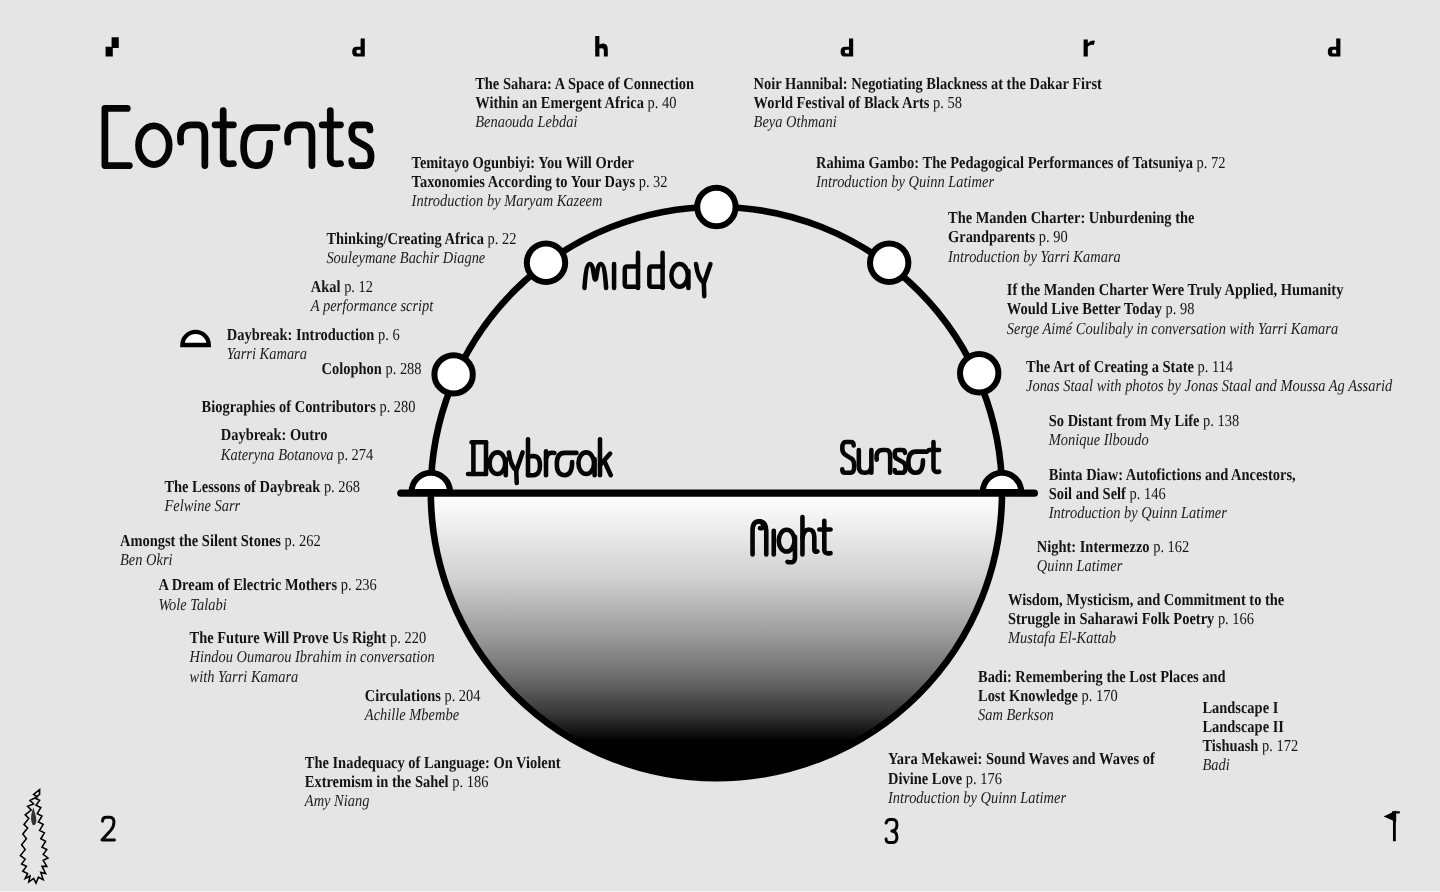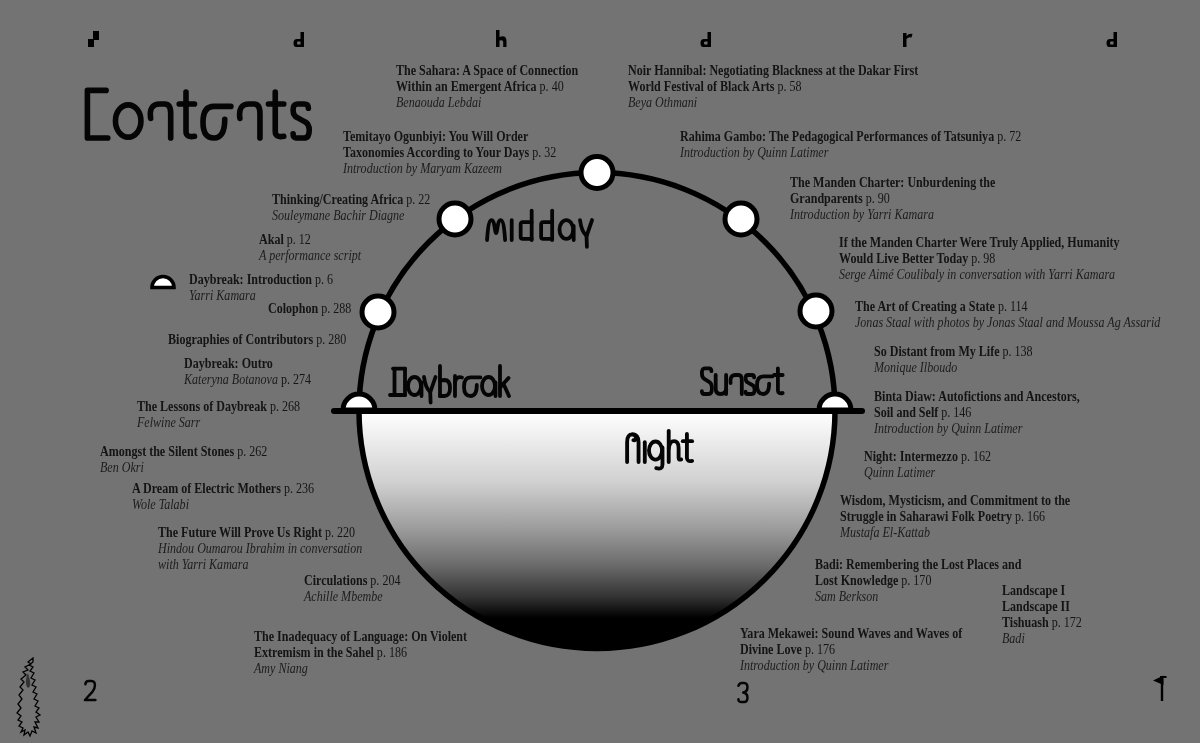--- a/index.html
+++ b/index.html
@@ -1,16 +1,16 @@
 <!DOCTYPE html>
 <html><head>
 <meta charset="utf-8">
 <style>
   html,body{margin:0;padding:0;background:#fff;}
-  #page{position:relative;width:1200px;height:743px;background:#737373;overflow:hidden;
+  #page{position:relative;width:1200px;height:743px;background:#e5e5e5;overflow:hidden;
         font-family:"Liberation Serif",serif;color:#141414;}
   #diagram{position:absolute;left:0;top:0;z-index:1;}
   #entries{position:absolute;left:0;top:0;width:1200px;height:743px;z-index:2;}
   .entry{position:absolute;font-size:14px;font-weight:bold;line-height:16px;white-space:nowrap;
          transform:scaleX(0.86);transform-origin:0 0;}
   .entry .line{height:16px;}
   .entry .i{font-style:italic;font-weight:normal;color:#1c1c1c;}
   .entry .pg{font-weight:normal;font-style:normal;}
 </style>
 </head>

